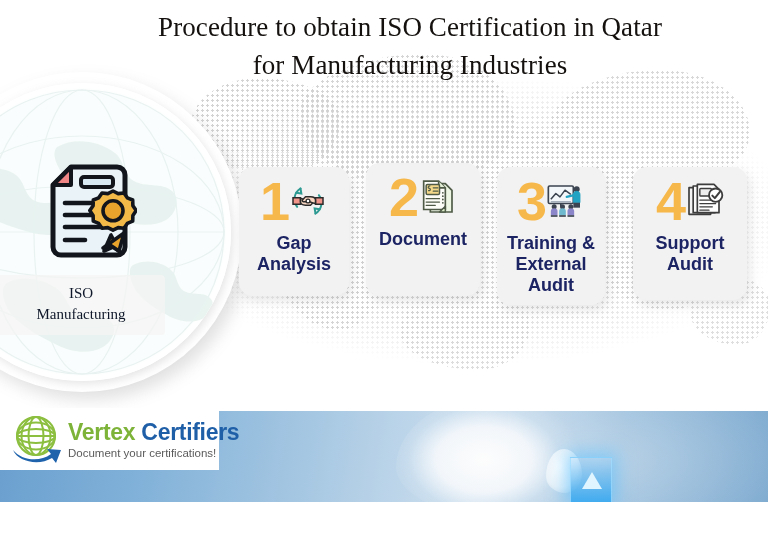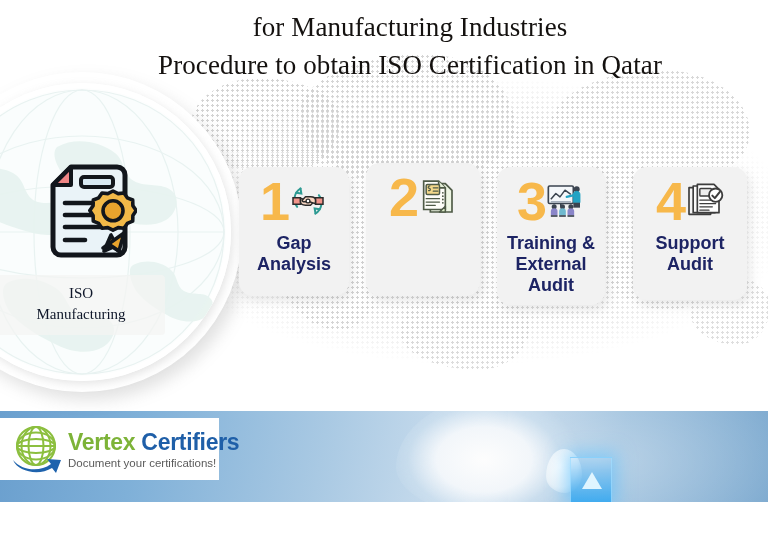--- a/index.html
+++ b/index.html
@@ -235,21 +235,21 @@
     top: -40px;
     width: 300px;
     height: 180px;
     background: radial-gradient(ellipse at 30% 50%, rgba(255,255,255,.30), rgba(255,255,255,0) 68%);
   }
 
   
   .logo-plate {
     position: absolute;
     left: 0;
-    top: 418px;
+    top: 408px;
     width: 219px;
     height: 62px;
     background: #ffffff;
     display: flex;
     align-items: center;
     padding-left: 10px;
     z-index: 7;
   }
   .logo-globe { width: 56px; height: 52px; flex: 0 0 auto; }
   .logo-text { margin-left: 2px; padding-top: 2px; }
@@ -293,22 +293,22 @@
     <div class="map-blob mb2"></div>
     <div class="map-blob mb3"></div>
     <div class="map-blob mb4"></div>
     <div class="map-blob mb5"></div>
     <div class="map-blob mb6"></div>
     <div class="map-blob mb7"></div>
     <div class="map-blob mb8"></div>
   </div>
 
   <div class="title-wrap">
+    <div class="title-line">Procedure to obtain ISO Certification in Qatar</div>
     <div class="title-line">for Manufacturing Industries</div>
-    <div class="title-line">Procedure to obtain ISO Certification in Qatar</div>
   </div>
 
   <div class="iso-circle-outer">
     <div class="iso-circle-ring">
 
       <svg class="globe-art" viewBox="0 0 290 290">
         <circle cx="145" cy="145" r="142" fill="#f7fcfb"></circle>
         <g stroke="#d8e8e6" stroke-width="1.2" fill="none">
           <circle cx="145" cy="145" r="142"></circle>
           <ellipse cx="145" cy="145" rx="48" ry="142"></ellipse>
@@ -390,20 +390,21 @@
         <g fill="#4f5b47">
           <circle cx="31" cy="19" r="1.1"></circle>
             <circle cx="31" cy="23" r="1.1"></circle>
           <circle cx="31" cy="27" r="1.1"></circle>
             <circle cx="31" cy="31" r="1.1"></circle>
         </g>
         <path d="M34 35v7h-7z" fill="#dcecc8" stroke="#4f5b47" stroke-width="1.8" stroke-linejoin="round"></path>
       </svg>
     </div>
     <div class="card-label">
+      <span>Document</span>
     </div>
   </div>
 
   <div class="card" id="card-3">
     <div class="card-top">
       <span class="step-num">3</span>
       <svg class="step-icon" viewBox="0 0 48 48">
         <rect x="4" y="6" width="30" height="21" rx="1.5" fill="#f4f7fa" stroke="#3b4450" stroke-width="2"></rect>
         <polyline points="7,22 13,15 18,19 24,11 31,16" fill="none" stroke="#3b4450" stroke-width="1.8" stroke-linejoin="round"></polyline>
         <g stroke="#8e9aa8" stroke-width="1.4">

